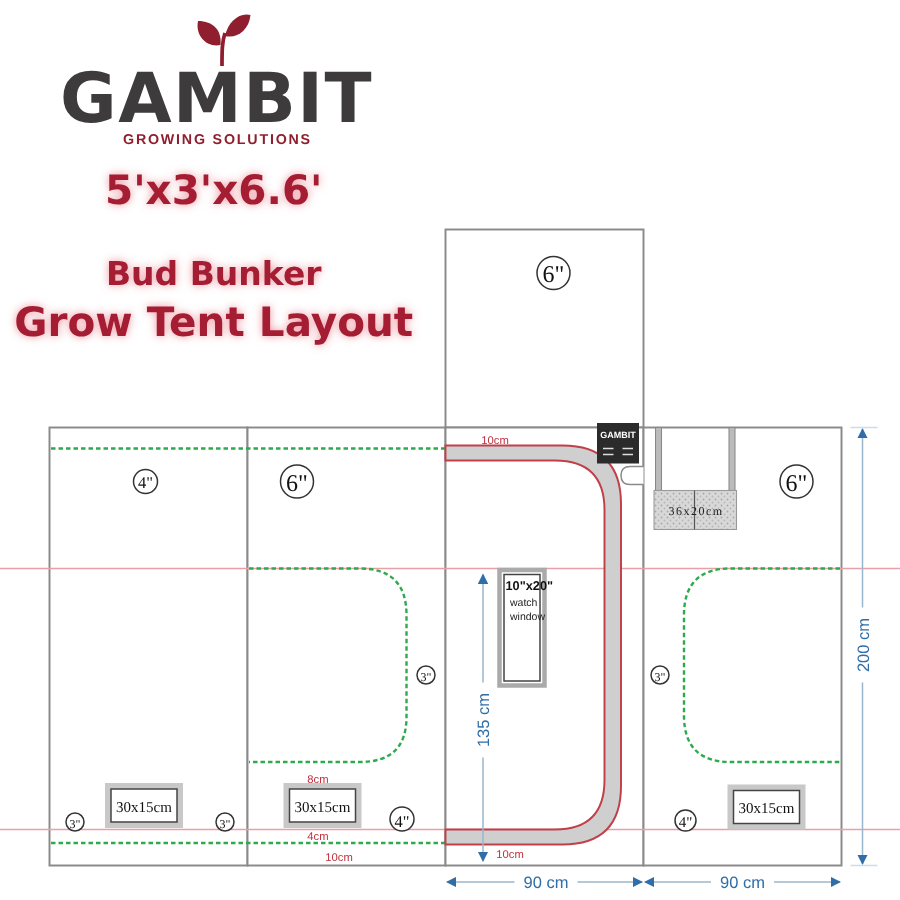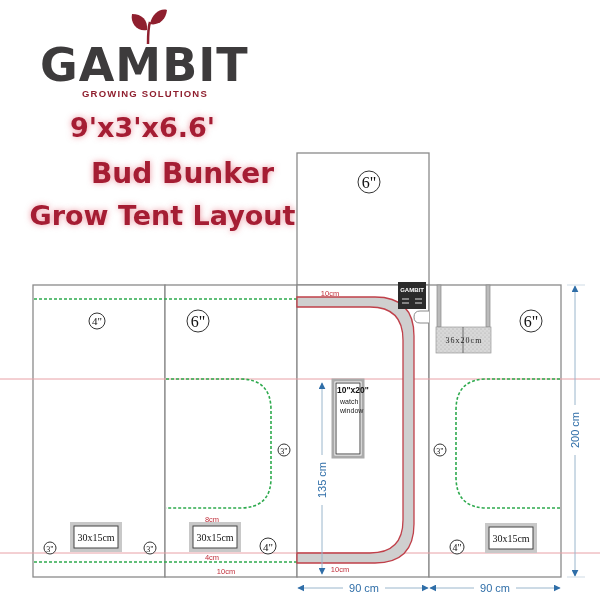--- a/index.html
+++ b/index.html
@@ -3,40 +3,40 @@
 <meta charset="utf-8">
 <style>
   html, body { margin: 0; padding: 0; background: #ffffff; }
   body { width: 600px; height: 600px; position: relative; overflow: hidden; font-family: "Liberation Sans", sans-serif; }
   .logo { position: absolute; left: 40px; top: 8px; width: 220px; height: 95px; }
   .logo-word { position: absolute; left: 0; top: 30px; font-family: "DejaVu Sans", sans-serif; font-weight: bold; font-size: 46px; letter-spacing: 1px; color: #3d3b3c; }
   .logo-sub { position: absolute; left: 42px; top: 80px; font-family: Liberation Sans, sans-serif; font-weight: bold; font-size: 9.5px; letter-spacing: 1.2px; color: #8f1f2e; }
   .leaf { position: absolute; }
   .title { position: absolute; left: 0; width: 285px; text-align: center; font-family: "DejaVu Sans", sans-serif; font-weight: bold; color: #a51d33; text-shadow: 0 0 6px rgba(220,60,80,0.55); }
   .t1 { top: 112px; font-size: 27px; }
-  .t2 { top: 157px; font-size: 28px; padding-left: 40px; }
-  .t3 { top: 200px; font-size: 27px; padding-left: 20px; }
+  .t2 { top: 171px; font-size: 22px; }
+  .t3 { top: 200px; font-size: 27px; }
   svg.diagram { position: absolute; left: 0; top: 0; }
   .txt { font-family: "Liberation Sans", sans-serif; }
   .serif { font-family: "Liberation Serif", serif; }
 </style>
 </head>
 <body>
 
 <div class="logo">
   <svg class="leaf" width="40" height="38" style="left:88px;top:0px;" viewBox="0 0 40 38">
     <path d="M20 36 C20 26 20 20 22 14" stroke="#8f1f2e" stroke-width="2.5" fill="none"></path>
     <path d="M19 22 C10 24 2 16 4 6 C14 6 20 12 19 22 Z" fill="#8f1f2e"></path>
     <path d="M22 16 C24 6 32 0 39 2 C38 12 30 18 22 16 Z" fill="#8f1f2e"></path>
   </svg>
   <div class="logo-word">GAMBIT</div>
   <div class="logo-sub">GROWING SOLUTIONS</div>
 </div>
 
-<div class="title t1">9'x3'x6.6'</div>
+<div class="title t1">5'x3'x6.6'</div>
 <div class="title t2">Bud Bunker</div>
 <div class="title t3">Grow Tent Layout</div>
 
 <svg class="diagram" width="600" height="600" viewBox="0 0 600 600">
   <defs>
     <pattern id="mesh" width="4" height="4" patternUnits="userSpaceOnUse">
       <rect width="4" height="4" fill="#d8d8d8"></rect>
       <circle cx="1" cy="1" r="0.6" fill="#a8a8a8"></circle>
       <circle cx="3" cy="3" r="0.6" fill="#b8b8b8"></circle>
     </pattern>

